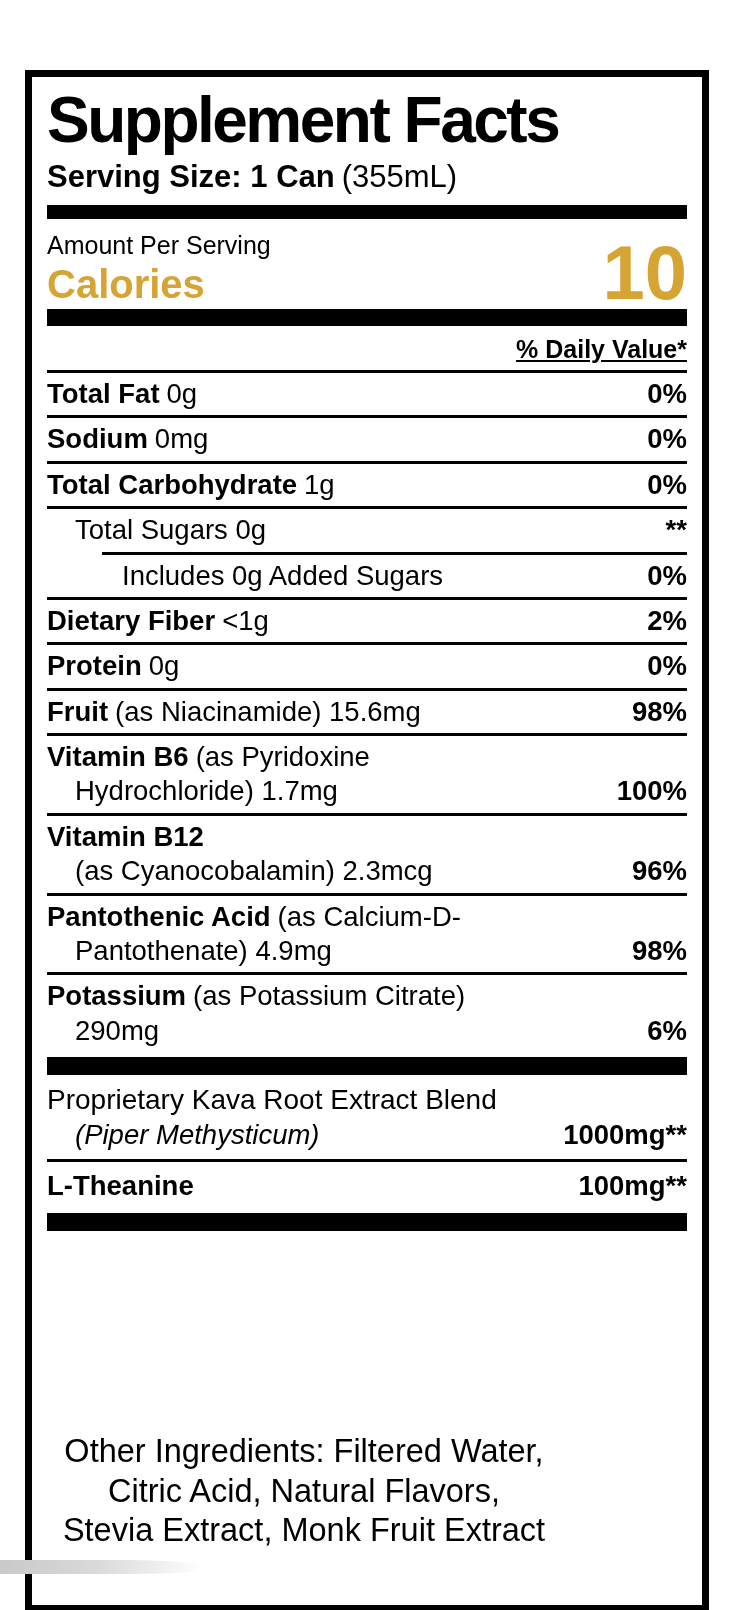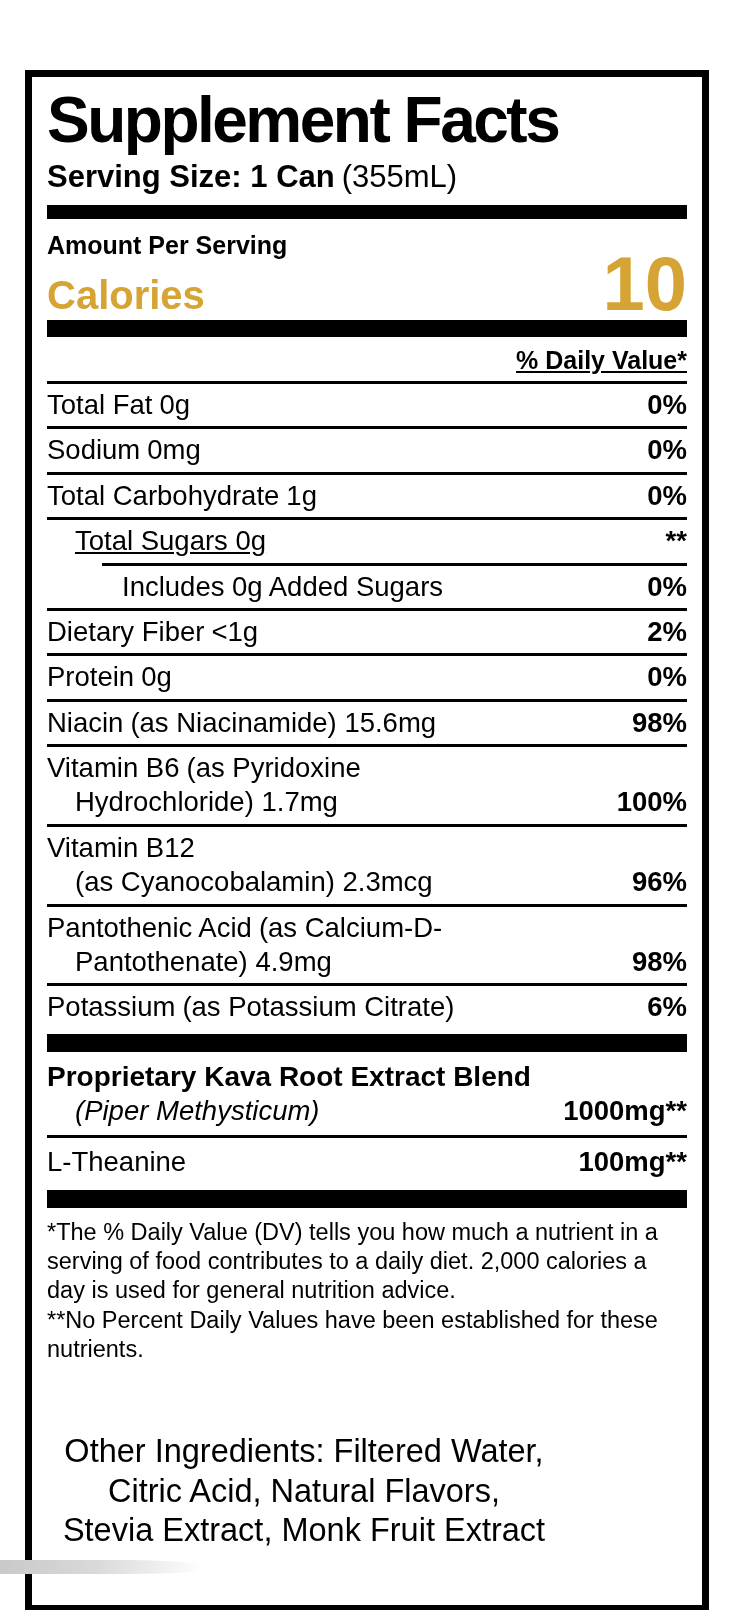--- a/index.html
+++ b/index.html
@@ -38,45 +38,45 @@
   .bar { background: #000; }
   .bar1 { height: 14px; }
   .bar2 { height: 17px; margin-top: 5px; }
   .bar3 { height: 18px; margin-top: 5px; }
   .bar4 { height: 18px; margin-top: 3px; }
 
   .cal-section {
     display: flex; justify-content: space-between; align-items: flex-end;
     margin-top: 12px;
   }
-  .aps { font-size: 25px; font-weight: bold; margin-bottom: 15px; }
+  .aps { font-size: 25px; font-weight: normal; margin-bottom: 4px; }
   .cal-word { font-size: 40px; font-weight: bold; color: var(--gold); line-height: 1.0; }
   .cal-num  { font-size: 76px; font-weight: bold; color: var(--gold); line-height: 0.80; }
 
   .dv-header {
     text-align: right; font-weight: bold; font-size: 25px;
     padding: 9px 0 6px;
     text-decoration: underline;
   }
 
   .rule { height: 3px; background: #000; }
   .rule.indent55 { margin-left: 55px; }
 
   .row {
     display: flex; justify-content: space-between; align-items: flex-end;
     padding: 4px 0 4px;
     font-size: 27.5px; line-height: 1.25;
   }
-  .row .b { font-weight: normal; margin-right: 7px; }
+  .row .b { font-weight: bold; margin-right: 7px; }
   .row .dv { font-weight: bold; white-space: nowrap; padding-left: 10px; }
   .row .l2 { padding-left: 28px; }
-  .nm.ind1 { padding-left: 28px; text-decoration: underline; }
+  .nm.ind1 { padding-left: 28px; }
   .nm.ind2 { padding-left: 75px; }
 
-  .blend-name { font-size: 28px; font-weight: bold; line-height: 1.2; padding-top: 8px; }
+  .blend-name { font-size: 28px; font-weight: normal; line-height: 1.2; padding-top: 8px; }
   .blend-sub {
     display: flex; justify-content: space-between; align-items: flex-end;
     font-size: 27.5px; padding: 2px 0 8px;
   }
   .blend-sub .it { font-style: italic; padding-left: 28px; }
   .blend-sub .amt { font-weight: bold; }
   .row.simple-bold { padding: 7px 0 7px; }
   .row.simple-bold .b { margin-right: 0; }
 
   .footnote { font-size: 23.5px; line-height: 1.25; padding-top: 10px; }
@@ -159,21 +159,21 @@
   </div>
   <div class="rule"></div>
 
   <div class="row">
     <div class="nm"><span class="b">Protein</span><span>0g</span></div>
     <div class="dv">0%</div>
   </div>
   <div class="rule"></div>
 
   <div class="row">
-    <div class="nm"><span class="b">Niacin</span><span>(as Niacinamide) 15.6mg</span></div>
+    <div class="nm"><span class="b">Fruit</span><span>(as Niacinamide) 15.6mg</span></div>
     <div class="dv">98%</div>
   </div>
   <div class="rule"></div>
 
   <div class="row">
     <div class="nm">
       <div class="l1"><span class="b">Vitamin B6</span><span>(as Pyridoxine</span></div>
       <div class="l2">Hydrochloride) 1.7mg</div>
     </div>
     <div class="dv">100%</div>
@@ -194,44 +194,41 @@
       <div class="l1"><span class="b">Pantothenic Acid</span><span>(as Calcium-D-</span></div>
       <div class="l2">Pantothenate) 4.9mg</div>
     </div>
     <div class="dv">98%</div>
   </div>
   <div class="rule"></div>
 
   <div class="row">
     <div class="nm">
       <div class="l1"><span class="b">Potassium</span><span>(as Potassium Citrate)</span></div>
+      <div class="l2">290mg</div>
     </div>
     <div class="dv">6%</div>
   </div>
 
   <div class="bar bar3"></div>
 
   <div class="blend-name">Proprietary Kava Root Extract Blend</div>
   <div class="blend-sub">
     <div class="it">(Piper Methysticum)</div>
     <div class="amt">1000mg**</div>
   </div>
   <div class="rule"></div>
 
   <div class="row simple-bold">
     <div class="nm"><span class="b">L-Theanine</span></div>
     <div class="dv">100mg**</div>
   </div>
 
   <div class="bar bar4"></div>
 
-  <div class="footnote">
-    <p>*The % Daily Value (DV) tells you how much a nutrient in a serving of food contributes to a daily diet. 2,000 calories a day is used for general nutrition advice.</p>
-    <p>**No Percent Daily Values have been established for these nutrients.</p>
-  </div>
 
 </div>
 
 <div class="other-ing">
   <div>Other Ingredients: Filtered Water,</div>
   <div>Citric Acid, Natural Flavors,</div>
   <div>Stevia Extract, Monk Fruit Extract</div>
 </div>
 
 <div class="swoosh"></div>

